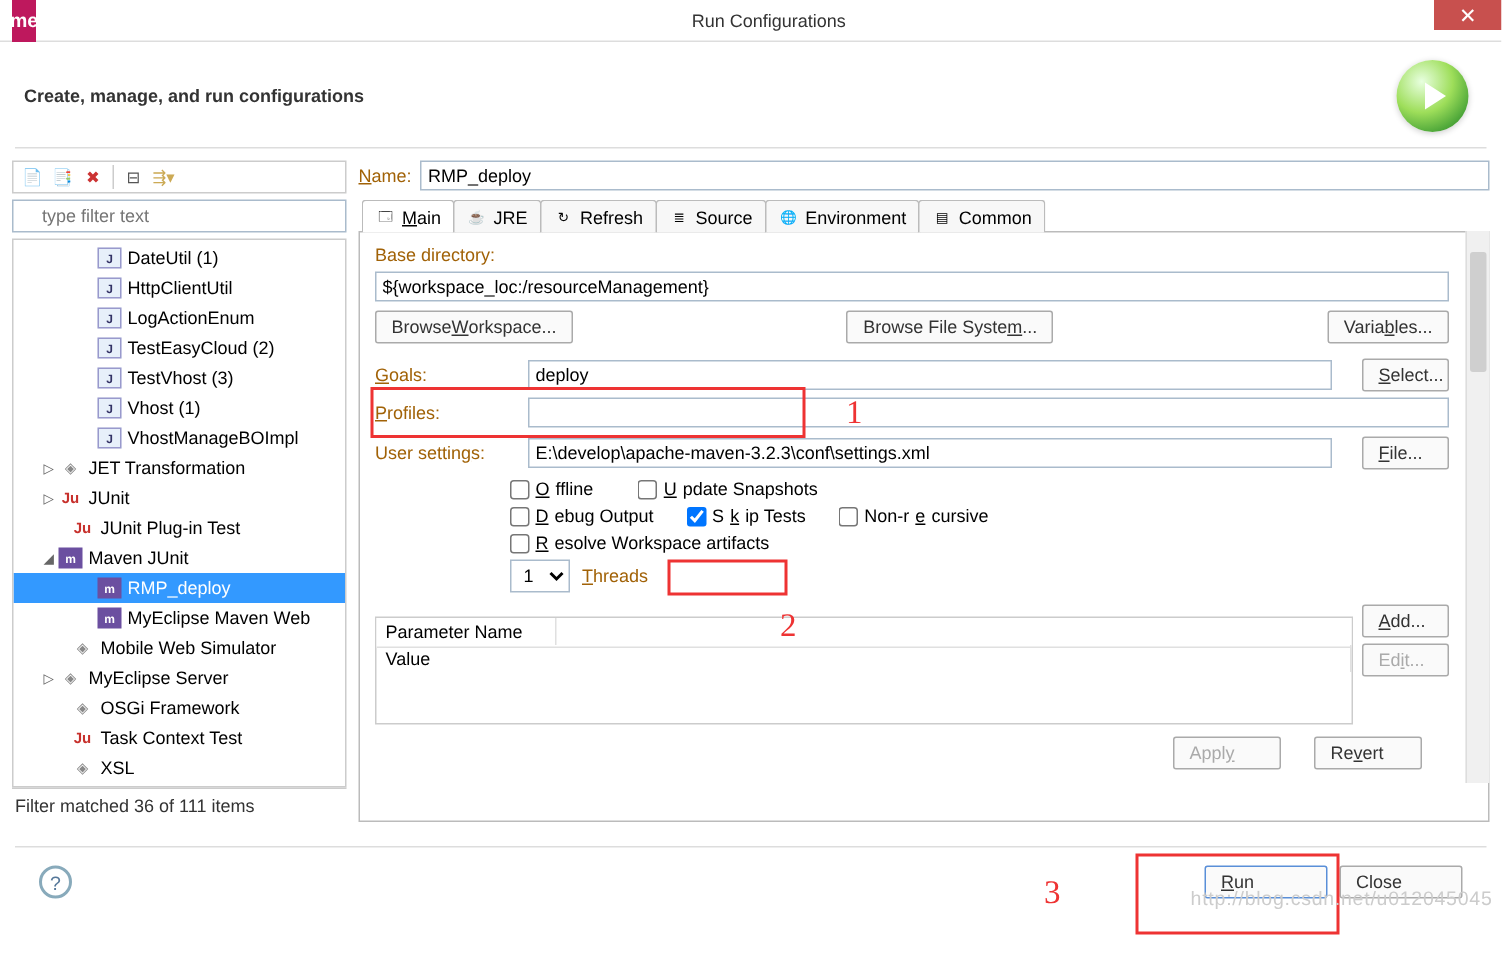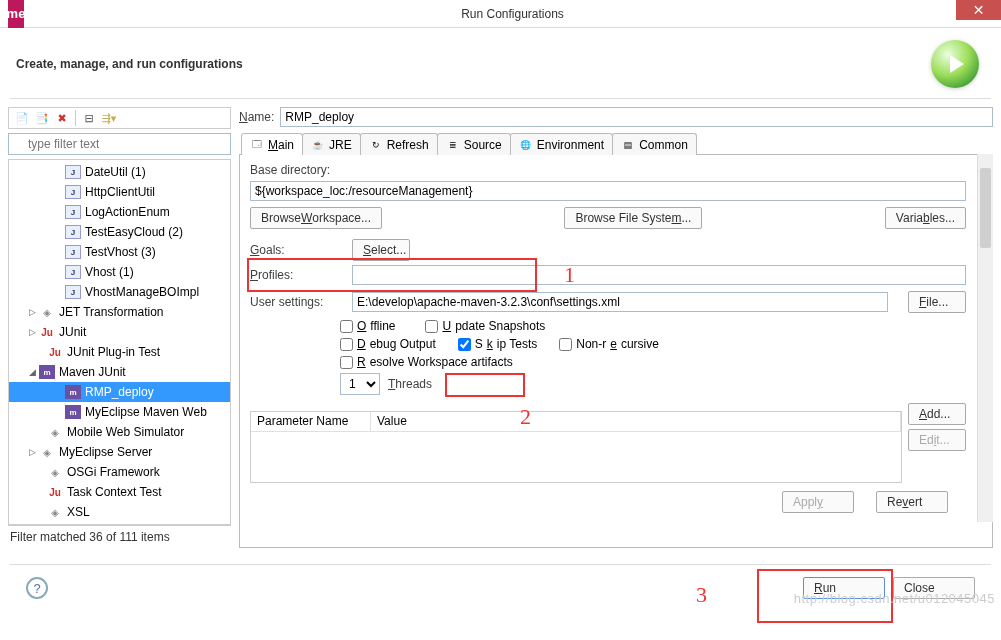--- a/index.html
+++ b/index.html
@@ -37,31 +37,31 @@
 .name-row label { }
 .name-input { flex: 1; border: 1px solid #abc; padding: 2px 4px; }
 .tabs-wrap { position: relative; flex: 1; display: flex; }
 .tabstrip { display: flex; position: absolute; top: 0; left: 2px; z-index: 2; }
 .tab { border: 1px solid #bbb; border-bottom: 0; background: #f7f7f7; padding: 3px 8px; display: flex; align-items: center; gap: 4px; border-radius: 3px 3px 0 0; margin-right: -1px; height: 22px; }
 .tab.active { background: #fff; }
 .tab-ic { width: 14px; height: 12px; font-size: 9px; display: inline-flex; align-items: center; justify-content: center; }
 .form-area { border: 1px solid #bbb; background: #fff; position: absolute; top: 21px; left: 0; right: 0; bottom: 0; padding: 8px 10px; }
 .form-scroll { position: absolute; right: 0; top: 21px; bottom: 26px; width: 16px; background: #f0f0f0; border-left: 1px solid #ddd; }
 .form-scroll .thumb { position: absolute; top: 14px; left: 2px; right: 2px; height: 80px; background: #cfcfcf; border-radius: 2px; }
-.lbl { display: inline-block; color: #404040; }
+.lbl { display: inline-block; color: #a16207; }
 .underline { text-decoration: underline; }
 .txt { border: 1px solid #abc; padding: 2px 4px; background: #fff; }
 .btn { border: 1px solid #aaa; background: #fafafa; padding: 2px 10px; height: 22px; color: #333; display: inline-flex; align-items: center; border-radius: 2px; }
 .btn[disabled] { color: #aaa; }
 .row { display: flex; align-items: center; gap: 20px; }
 .redbox { border: 2px solid #e33; position: absolute; pointer-events: none; }
 .redtxt { color: #e33; font-size: 22px; font-weight: 400; position: absolute; font-family: serif; }
 .cb { width: 13px; height: 13px; }
 .param-table { border: 1px solid #ccc; margin-top: 8px; display: flex; flex-direction: column; height: 72px; }
-.pt-head { display: flex; height: 20px; background: #fff; border-bottom: 1px solid #e0e0e0; }
+.pt-head { display: flex; height: 20px; background: #fff; border-bottom: 1px solid #e0e0e0; flex-direction: column; }
 .pt-head div { padding: 2px 6px; border-right: 1px solid #e0e0e0; }
 .footer-actions { display: flex; justify-content: flex-end; gap: 22px; margin-top: auto; padding-top: 8px; padding-right: 18px; }
 .bottom { display: flex; justify-content: space-between; align-items: center; padding: 12px 16px; border-top: 1px solid #ddd; margin: 8px 10px 0 10px; }
 .help-icon { width: 22px; height: 22px; border: 2px solid #8ab; border-radius: 50%; color: #579; display: flex; align-items: center; justify-content: center; font-size: 13px; }
 .watermark { position: absolute; right: 6px; bottom: 34px; color: #ccc; font-size: 13px; letter-spacing: .5px; }
 </style>
 </head>
 <body>
 
 <div class="titlebar">
@@ -206,20 +206,21 @@
         <div class="lbl">Base directory:</div>
         <input class="txt" style="display: block; width: 100%; margin-top: 4px;" value="${workspace_loc:/resourceManagement}">
         <div class="row" style="justify-content:space-between;margin-top:6px;gap:6px;">
           <button class="btn">Browse <span class="underline">W</span>orkspace...</button>
           <button class="btn">Browse File Syste<span class="underline">m</span>...</button>
           <button class="btn">Varia<span class="underline">b</span>les...</button>
         </div>
 
         <div class="row" style="margin-top:10px;align-items:center;">
           <span class="lbl" style="width:82px;"><span class="underline">G</span>oals:</span>
+          <input class="txt" style="flex: 1 1 0%;" value="deploy">
           <button class="btn" style="width:58px;"><span class="underline">S</span>elect...</button>
         </div>
 
         <div class="row" style="margin-top:4px;align-items:center;">
           <span class="lbl" style="width:82px;"><span class="underline">P</span>rofiles:</span>
           <input class="txt" style="flex: 1 1 0%;" value="">
         </div>
 
         <div class="row" style="margin-top:6px;align-items:center;">
           <span class="lbl" style="width:82px;">User settin<span class="underline">g</span>s:</span>

